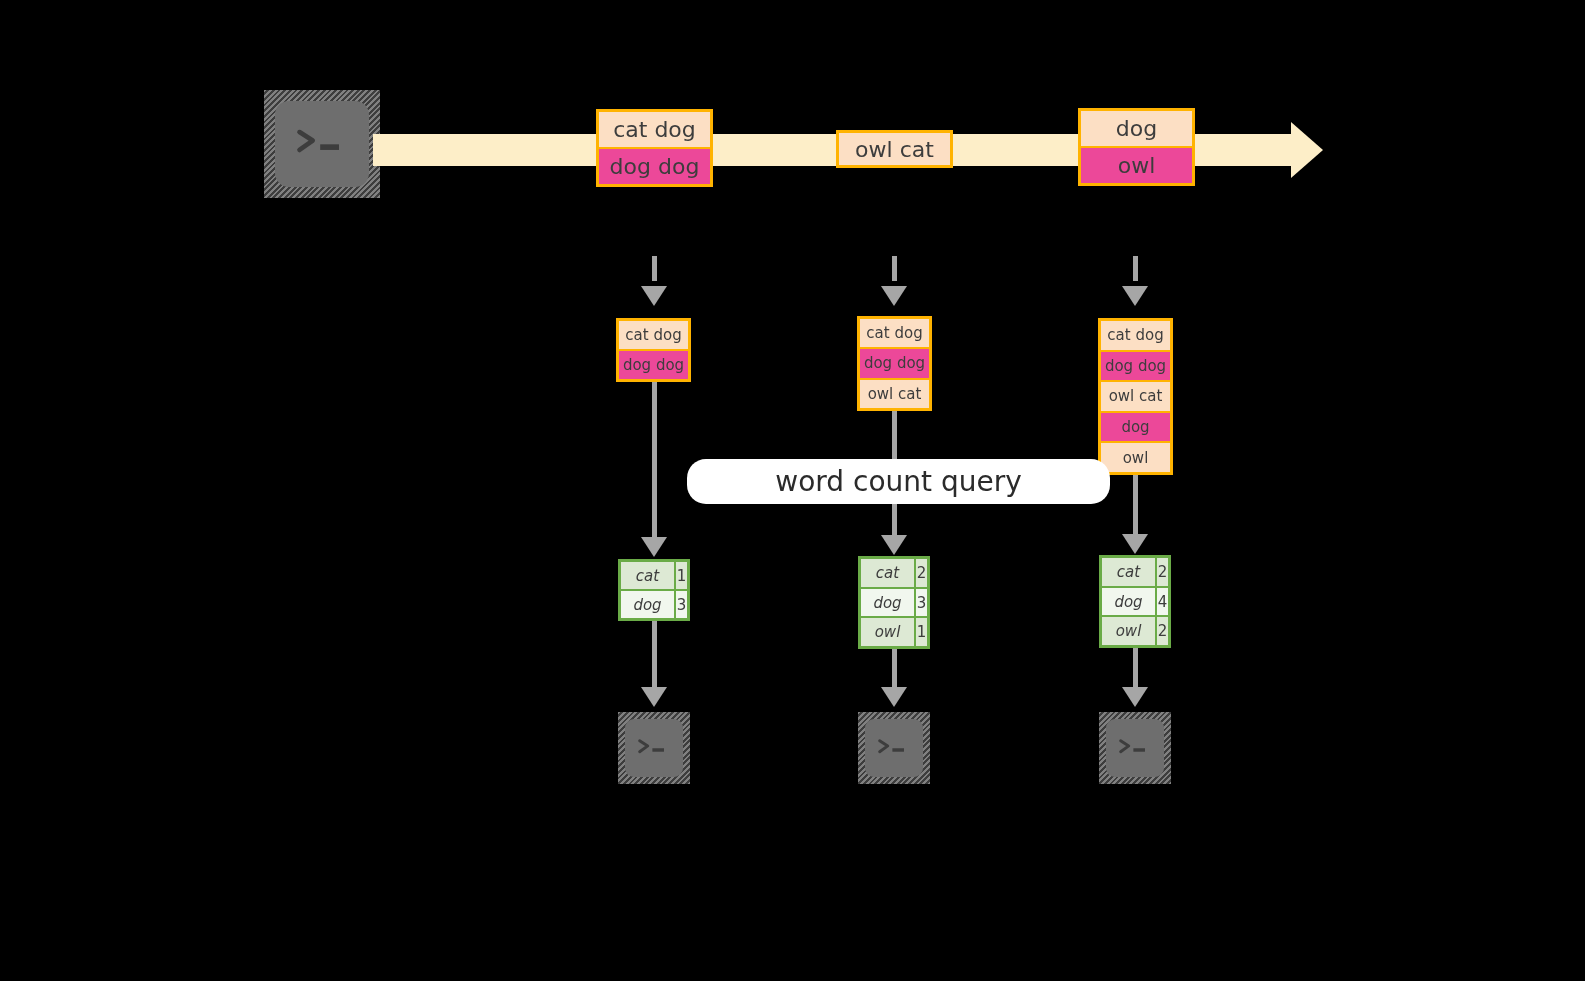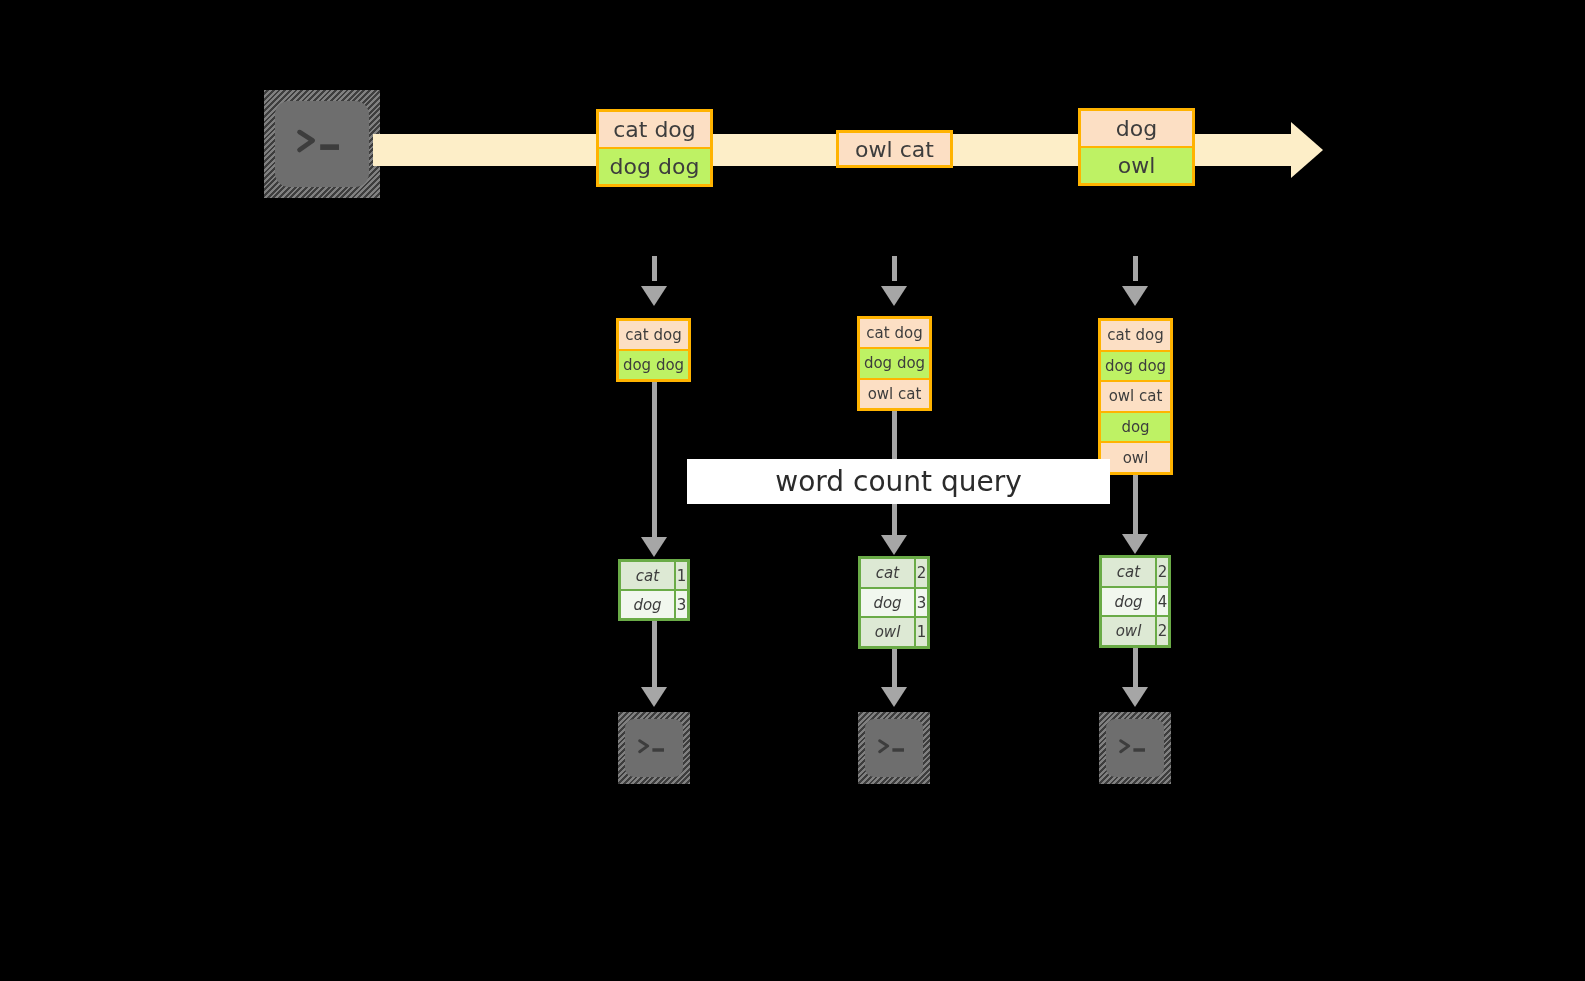--- a/index.html
+++ b/index.html
@@ -71,21 +71,21 @@
     flex-direction: column;
   }
   .orow {
     box-sizing: border-box;
     flex: 1 1 auto;
     display: flex;
     align-items: center;
     justify-content: center;
     color: #3d3d3d;
     white-space: nowrap;
-    background: #bef264;
+    background: #ec4899;
     border-bottom: 2px solid #ffb300;
   }
   .orow:last-child { border-bottom: none; }
   .orow.shade { background: #fcdfc4; }
 
   
   .gbox {
     position: absolute;
     box-sizing: border-box;
     border: 3px solid #6aab47;
@@ -140,20 +140,21 @@
     background: #a6a6a6;
   }
 
   
   .query-band {
     position: absolute;
     background: #ffffff;
     display: flex;
     align-items: center;
     justify-content: center;
+    border-radius: 19px;
   }
   .query-text {
     color: #2b2b2b;
     white-space: nowrap;
   }
 </style>
 </head>
 <body>
 
 <div id="stage">

